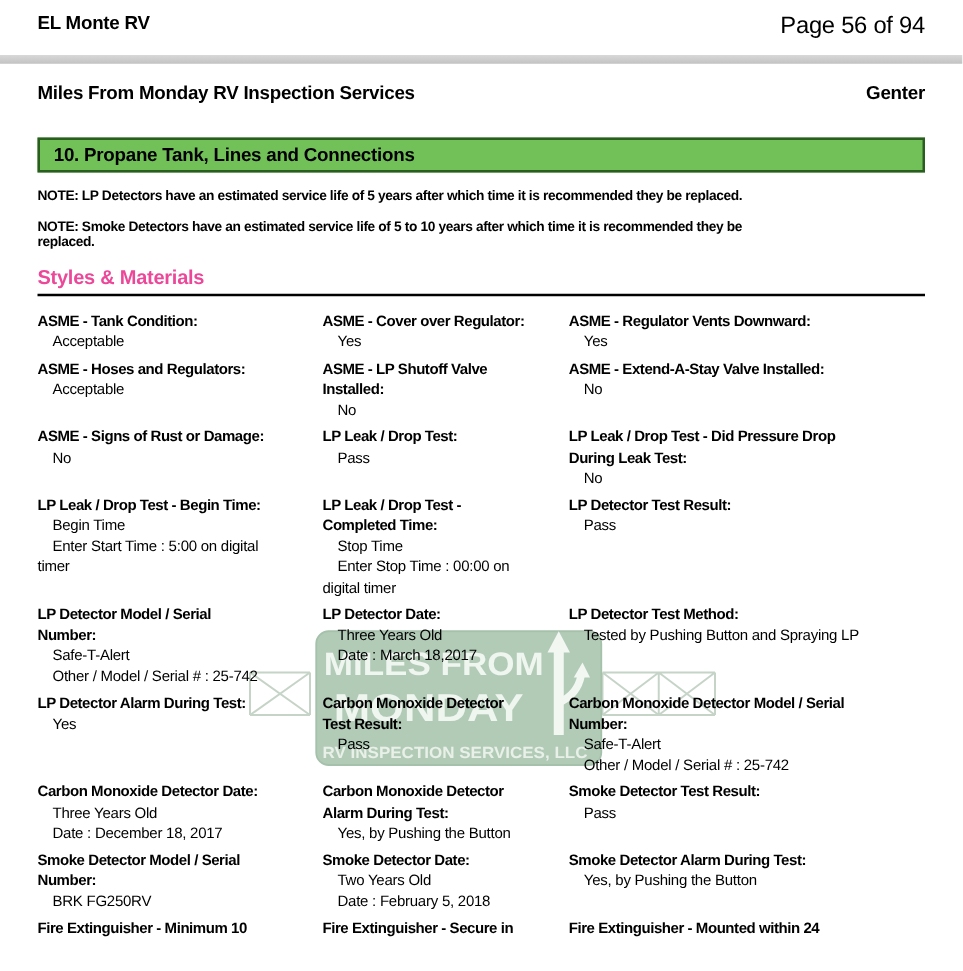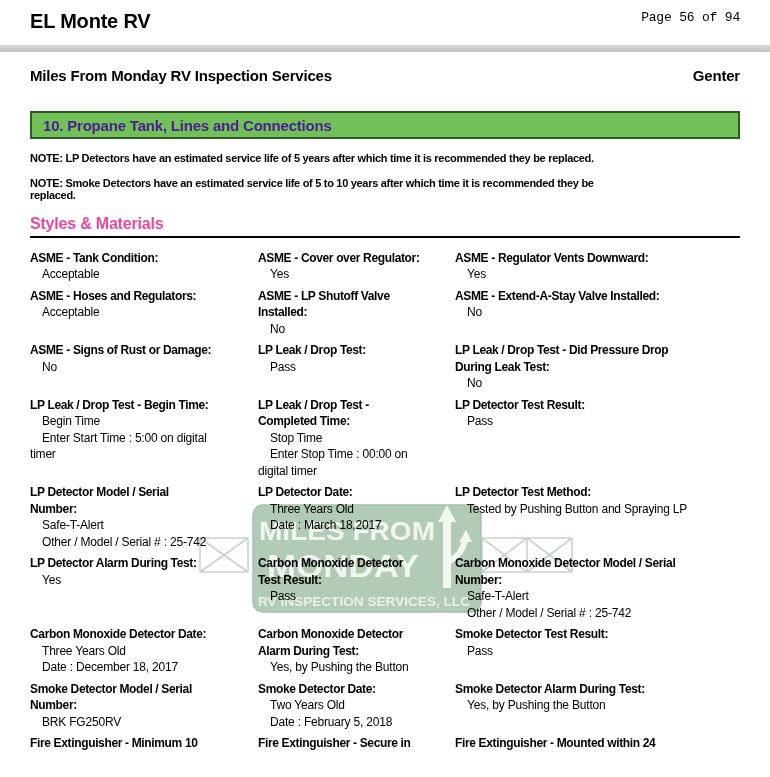--- a/index.html
+++ b/index.html
@@ -2,34 +2,34 @@
 <html><head>
 <meta charset="utf-8">
 <style>
   * { margin:0; padding:0; box-sizing:border-box; }
   html,body { width:770px; height:777px; overflow:hidden; background:#fff;
     font-family:"Liberation Sans", sans-serif; color:#000; }
   .page { position:relative; width:770px; height:777px; overflow:hidden; }
 
   
   .pghead { display:flex; justify-content:space-between; margin:10px 30px 0 30px; }
-  .pghead .l { font-weight:bold; font-size:20px; letter-spacing:-0.2px; }
-  .pghead .r { font-size:13px; letter-spacing:-0.2px;font-family:Liberation Mono, monospace; }
+  .pghead .l { font-weight:bold; font-size:15px; letter-spacing:-0.2px; }
+  .pghead .r { font-size:19px; letter-spacing:-0.2px; }
 
   .grayband { margin-top:12px; height:7px; width:770px;
     background:linear-gradient(#d8d8d8,#c2c2c2); }
 
   
   .rpthead { display:flex; justify-content:space-between; margin:15px 30px 0 30px; }
   .rpthead div { font-weight:bold; font-size:15px; letter-spacing:-0.2px; }
 
   
   .banner { margin:27px 30px 0 30px; height:28px; background:#71c158;
     border:2px solid #2a5d20; display:flex; align-items:center; padding-left:11px; }
-  .banner .t { font-weight:bold; font-size:15px; color:#4c1d95; letter-spacing:-0.2px; }
+  .banner .t { font-weight:bold; font-size:15px; color:#000000; letter-spacing:-0.2px; }
 
   
   .notes { margin:13px 30px 0 30px; }
   .note { font-weight:bold; font-size:11px; line-height:12.5px; letter-spacing:-0.3px;
     white-space:pre-line; margin-bottom:12px; }
   .note:last-child { margin-bottom:0; }
 
   
   .subhead { margin:13px 30px 0 30px; border-bottom:2.5px solid #000; padding-bottom:3px; }
   .subhead .t { color:#ec4899; font-weight:bold; font-size:16px; letter-spacing:-0.2px; }

